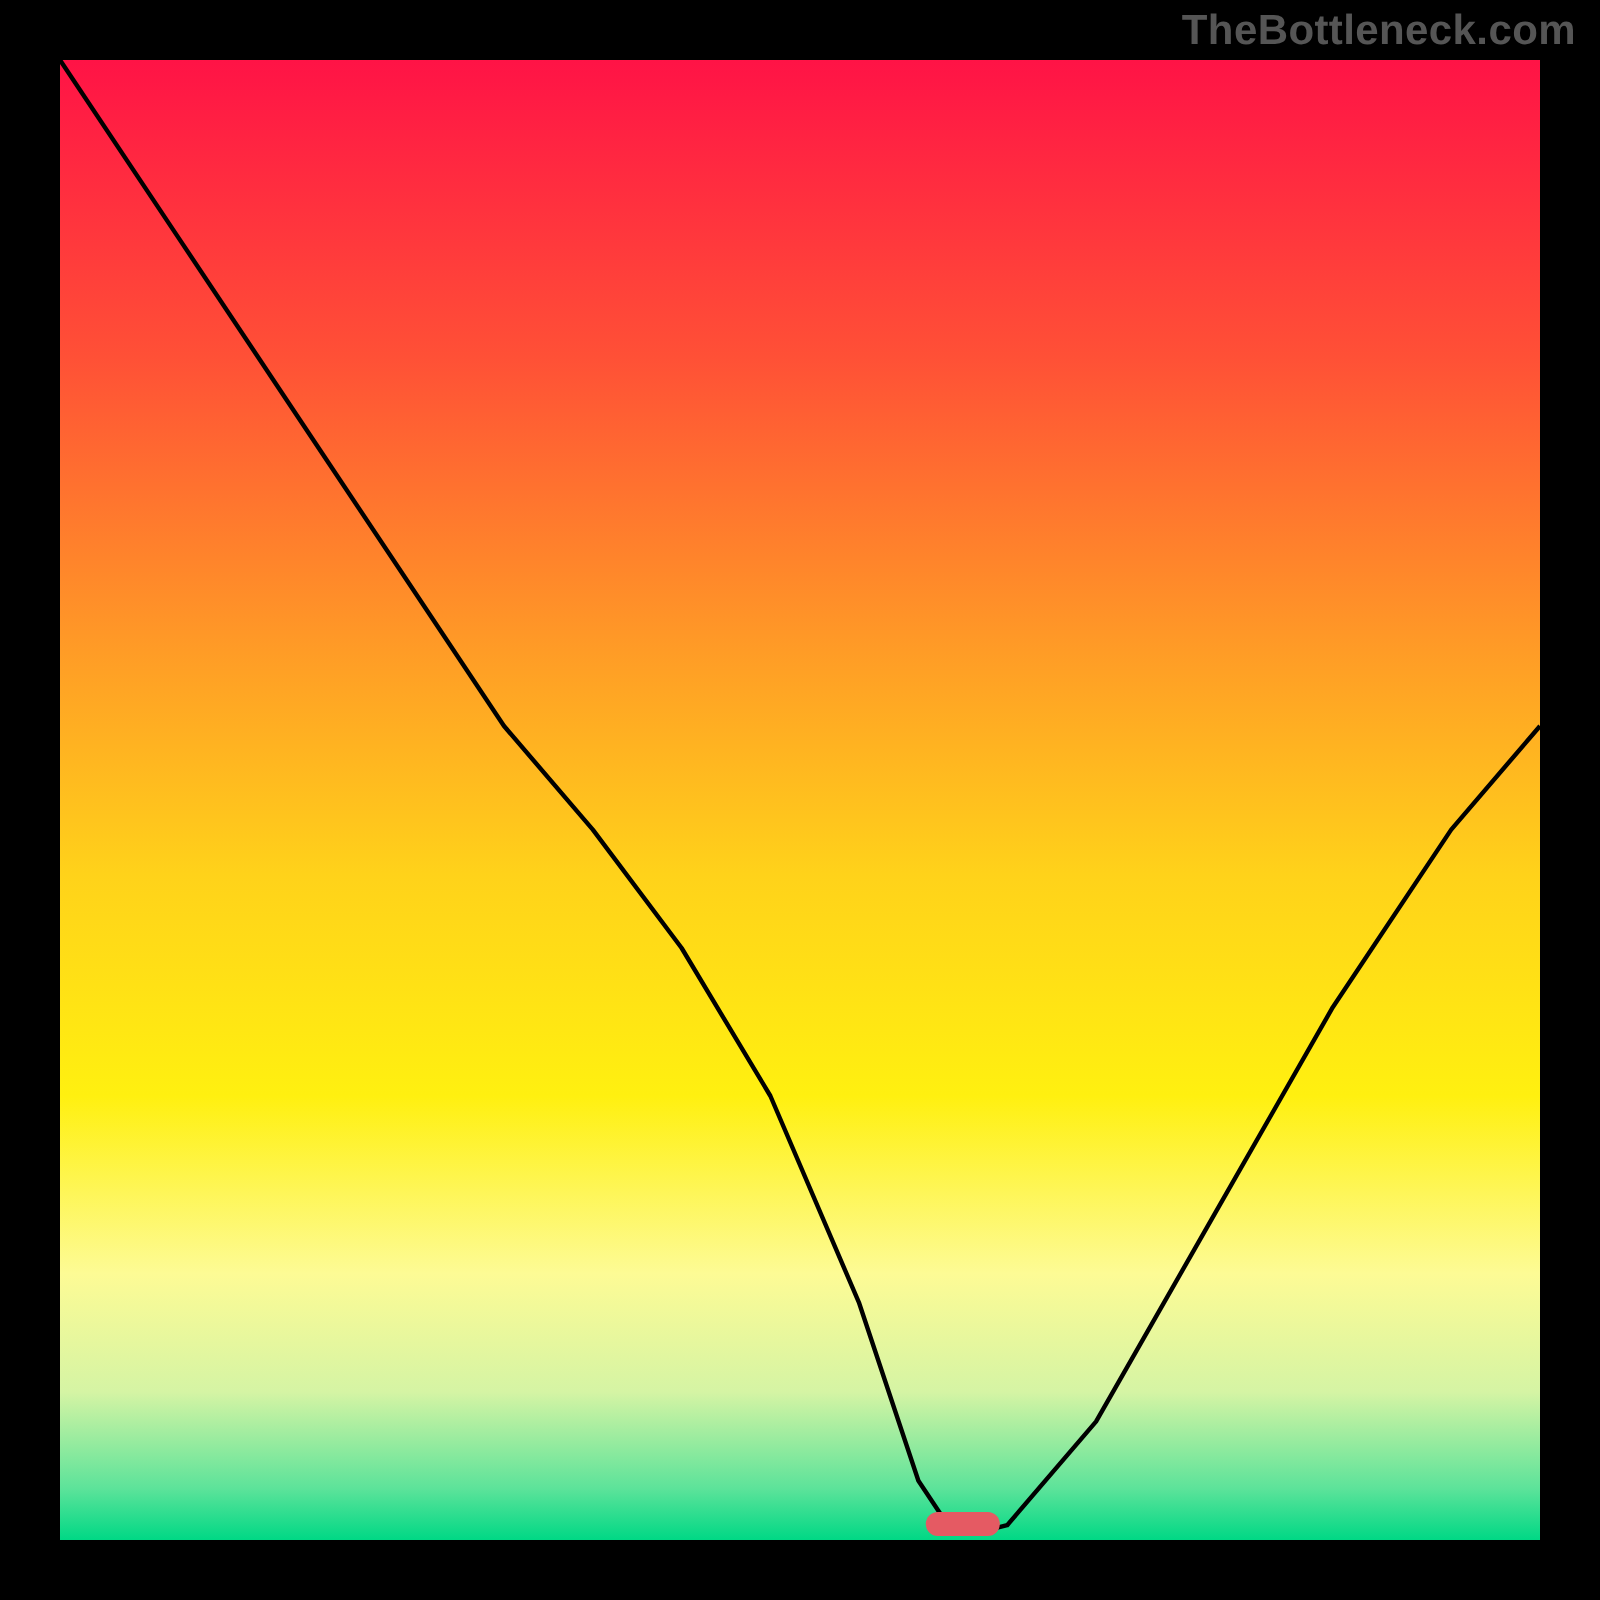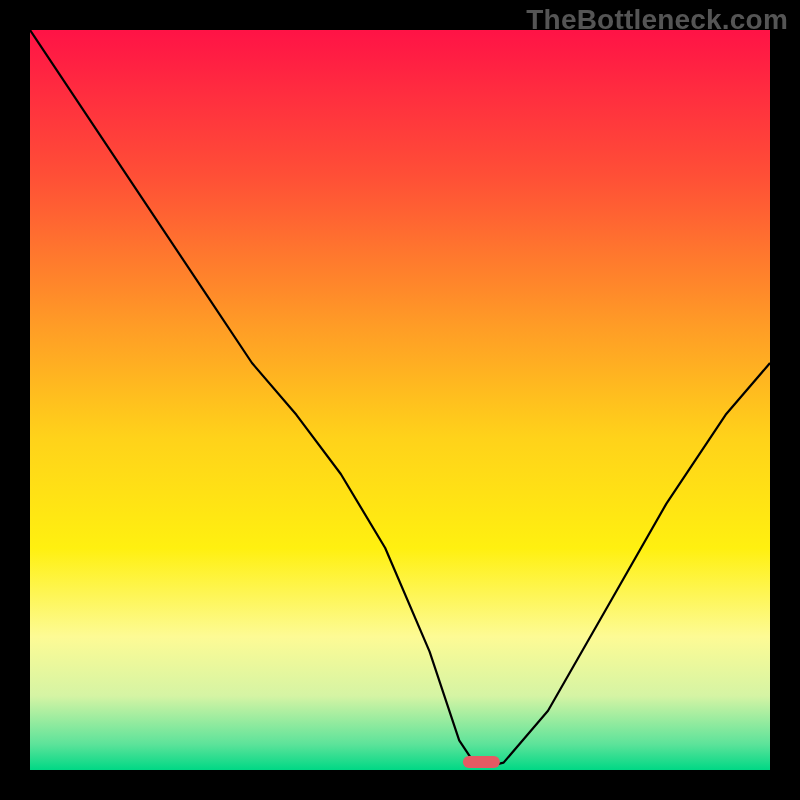--- a/index.html
+++ b/index.html
@@ -15,21 +15,21 @@
     position: relative;
     width: 800px;
     height: 800px;
     background: #000;
   }
   .watermark {
     position: absolute;
     top: 4px;
     right: 12px;
     color: #555;
-    font-size: 28px;
+    font-size: 21px;
     font-weight: 600;
     letter-spacing: 0.2px;
     z-index: 10;
   }
   .plot-area {
     position: absolute;
     left: 30px;
     top: 30px;
     width: 740px;
     height: 740px;

